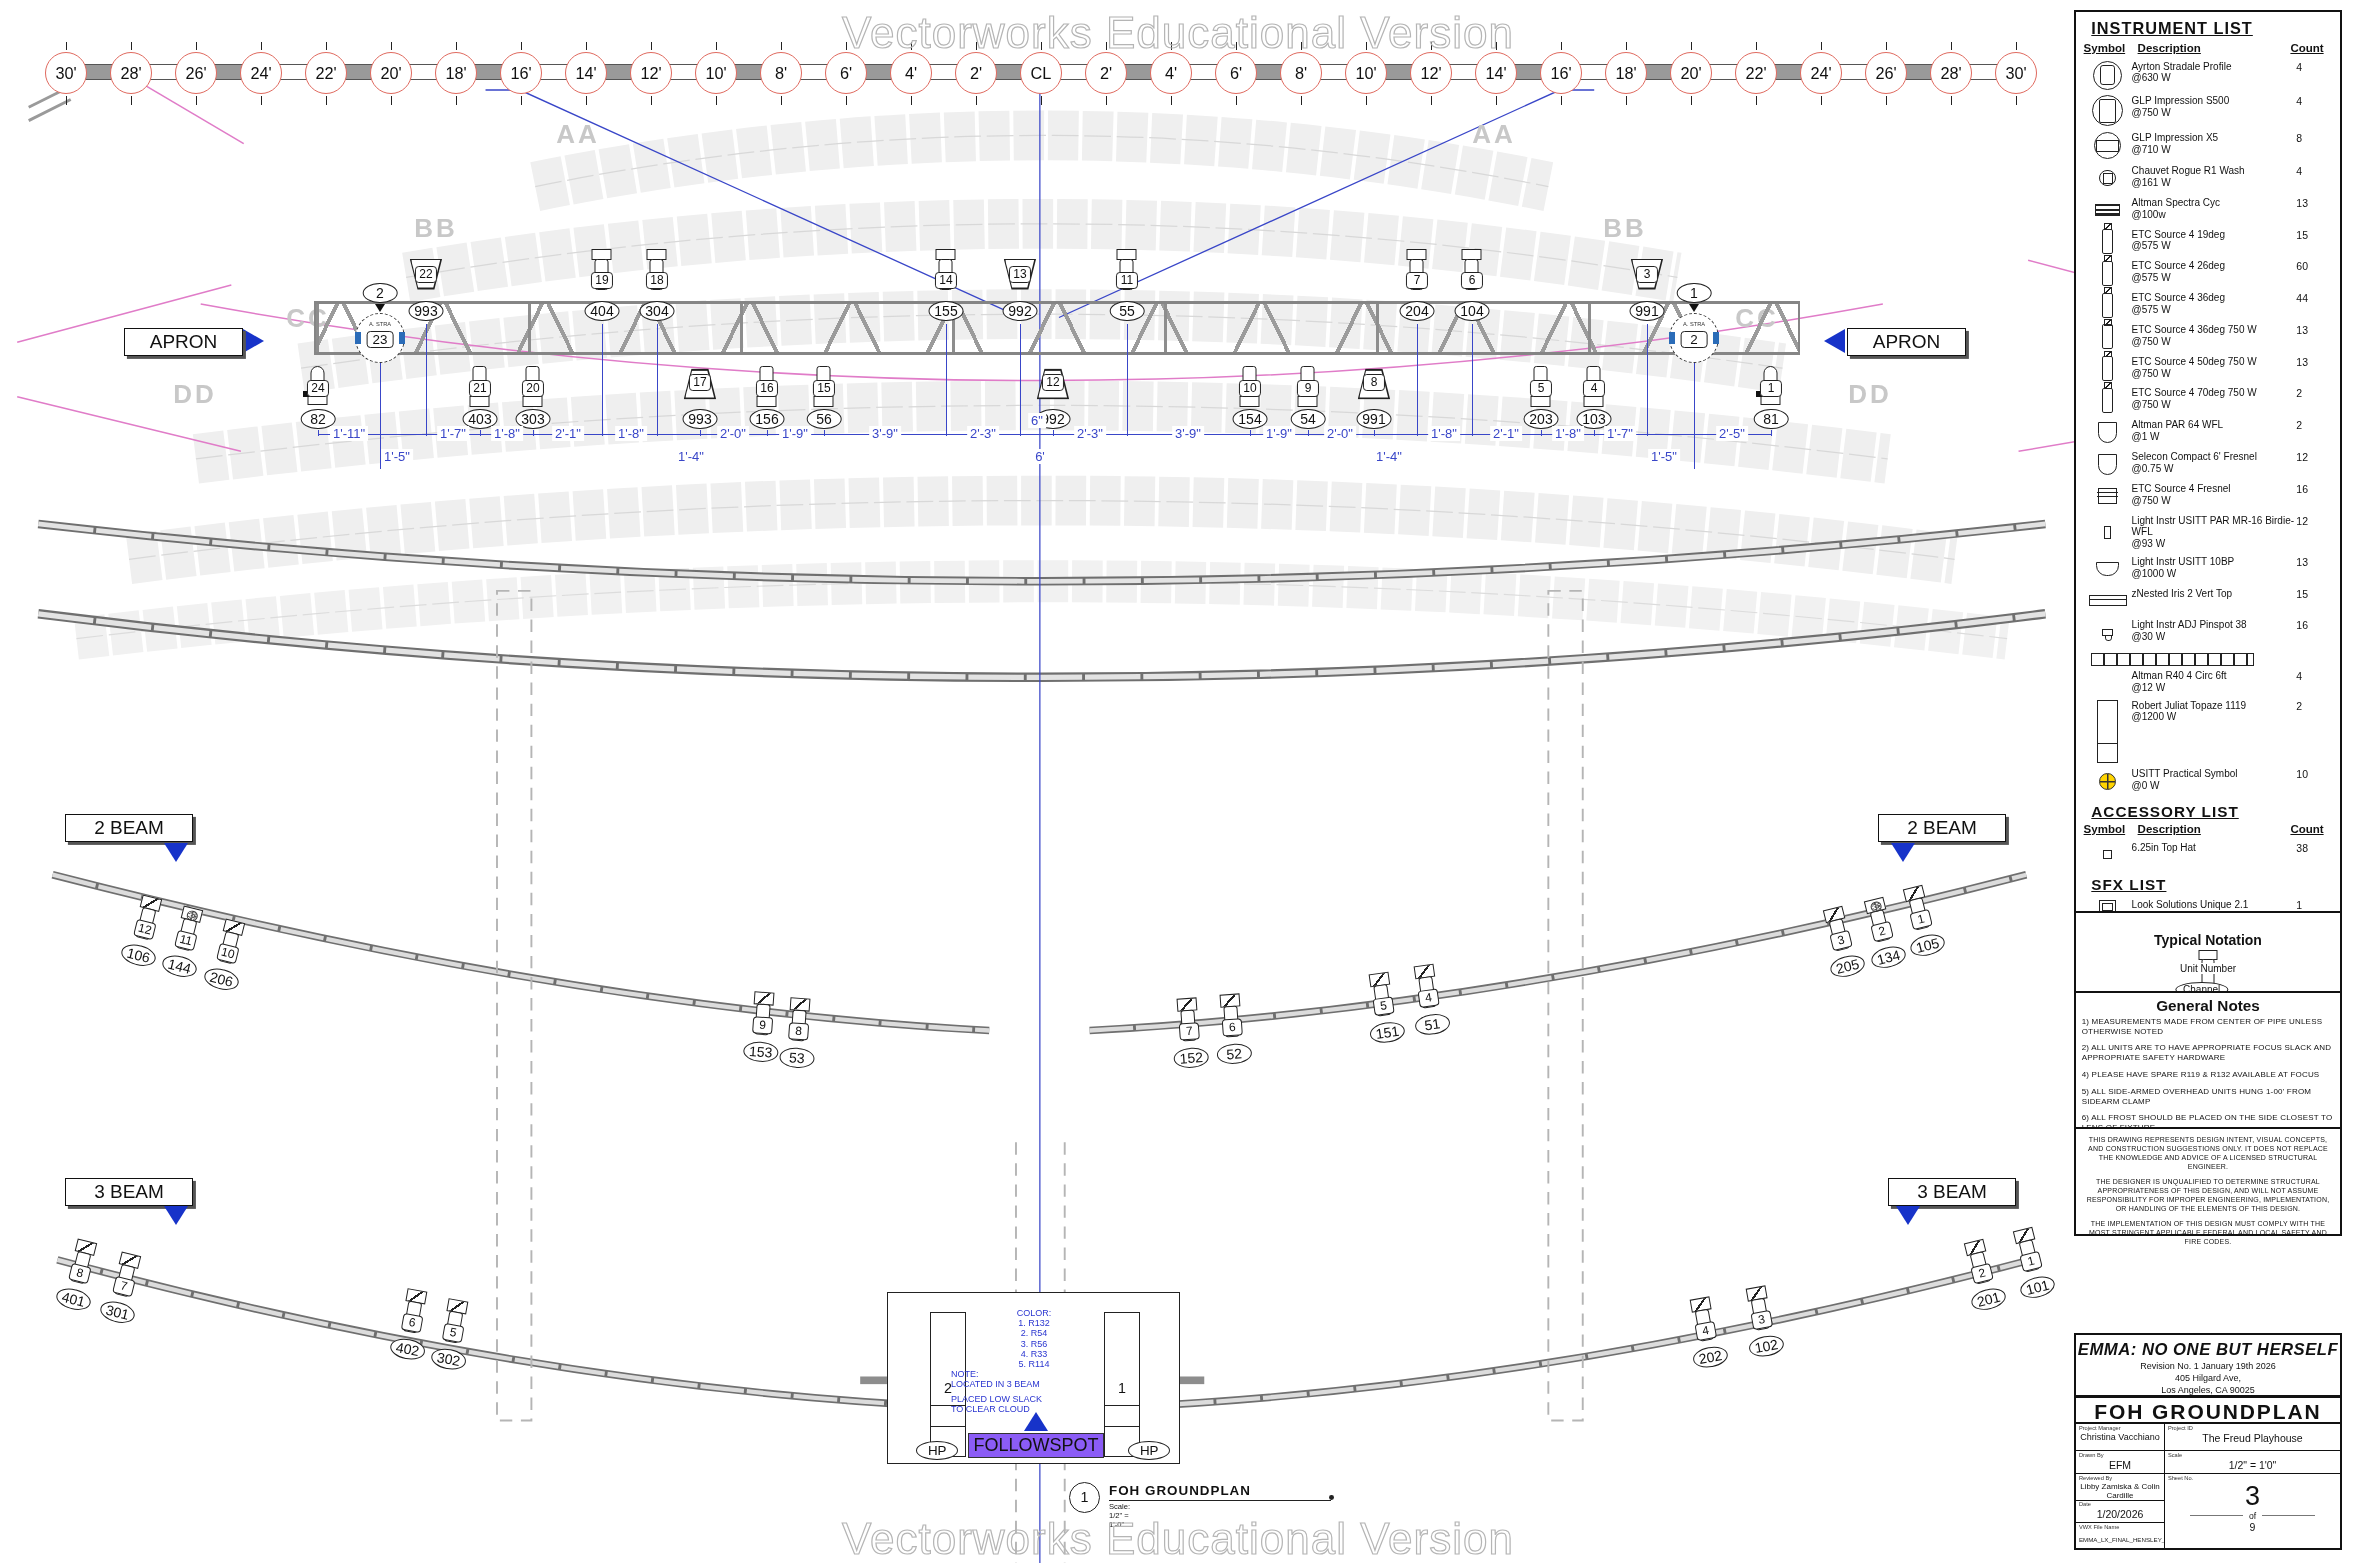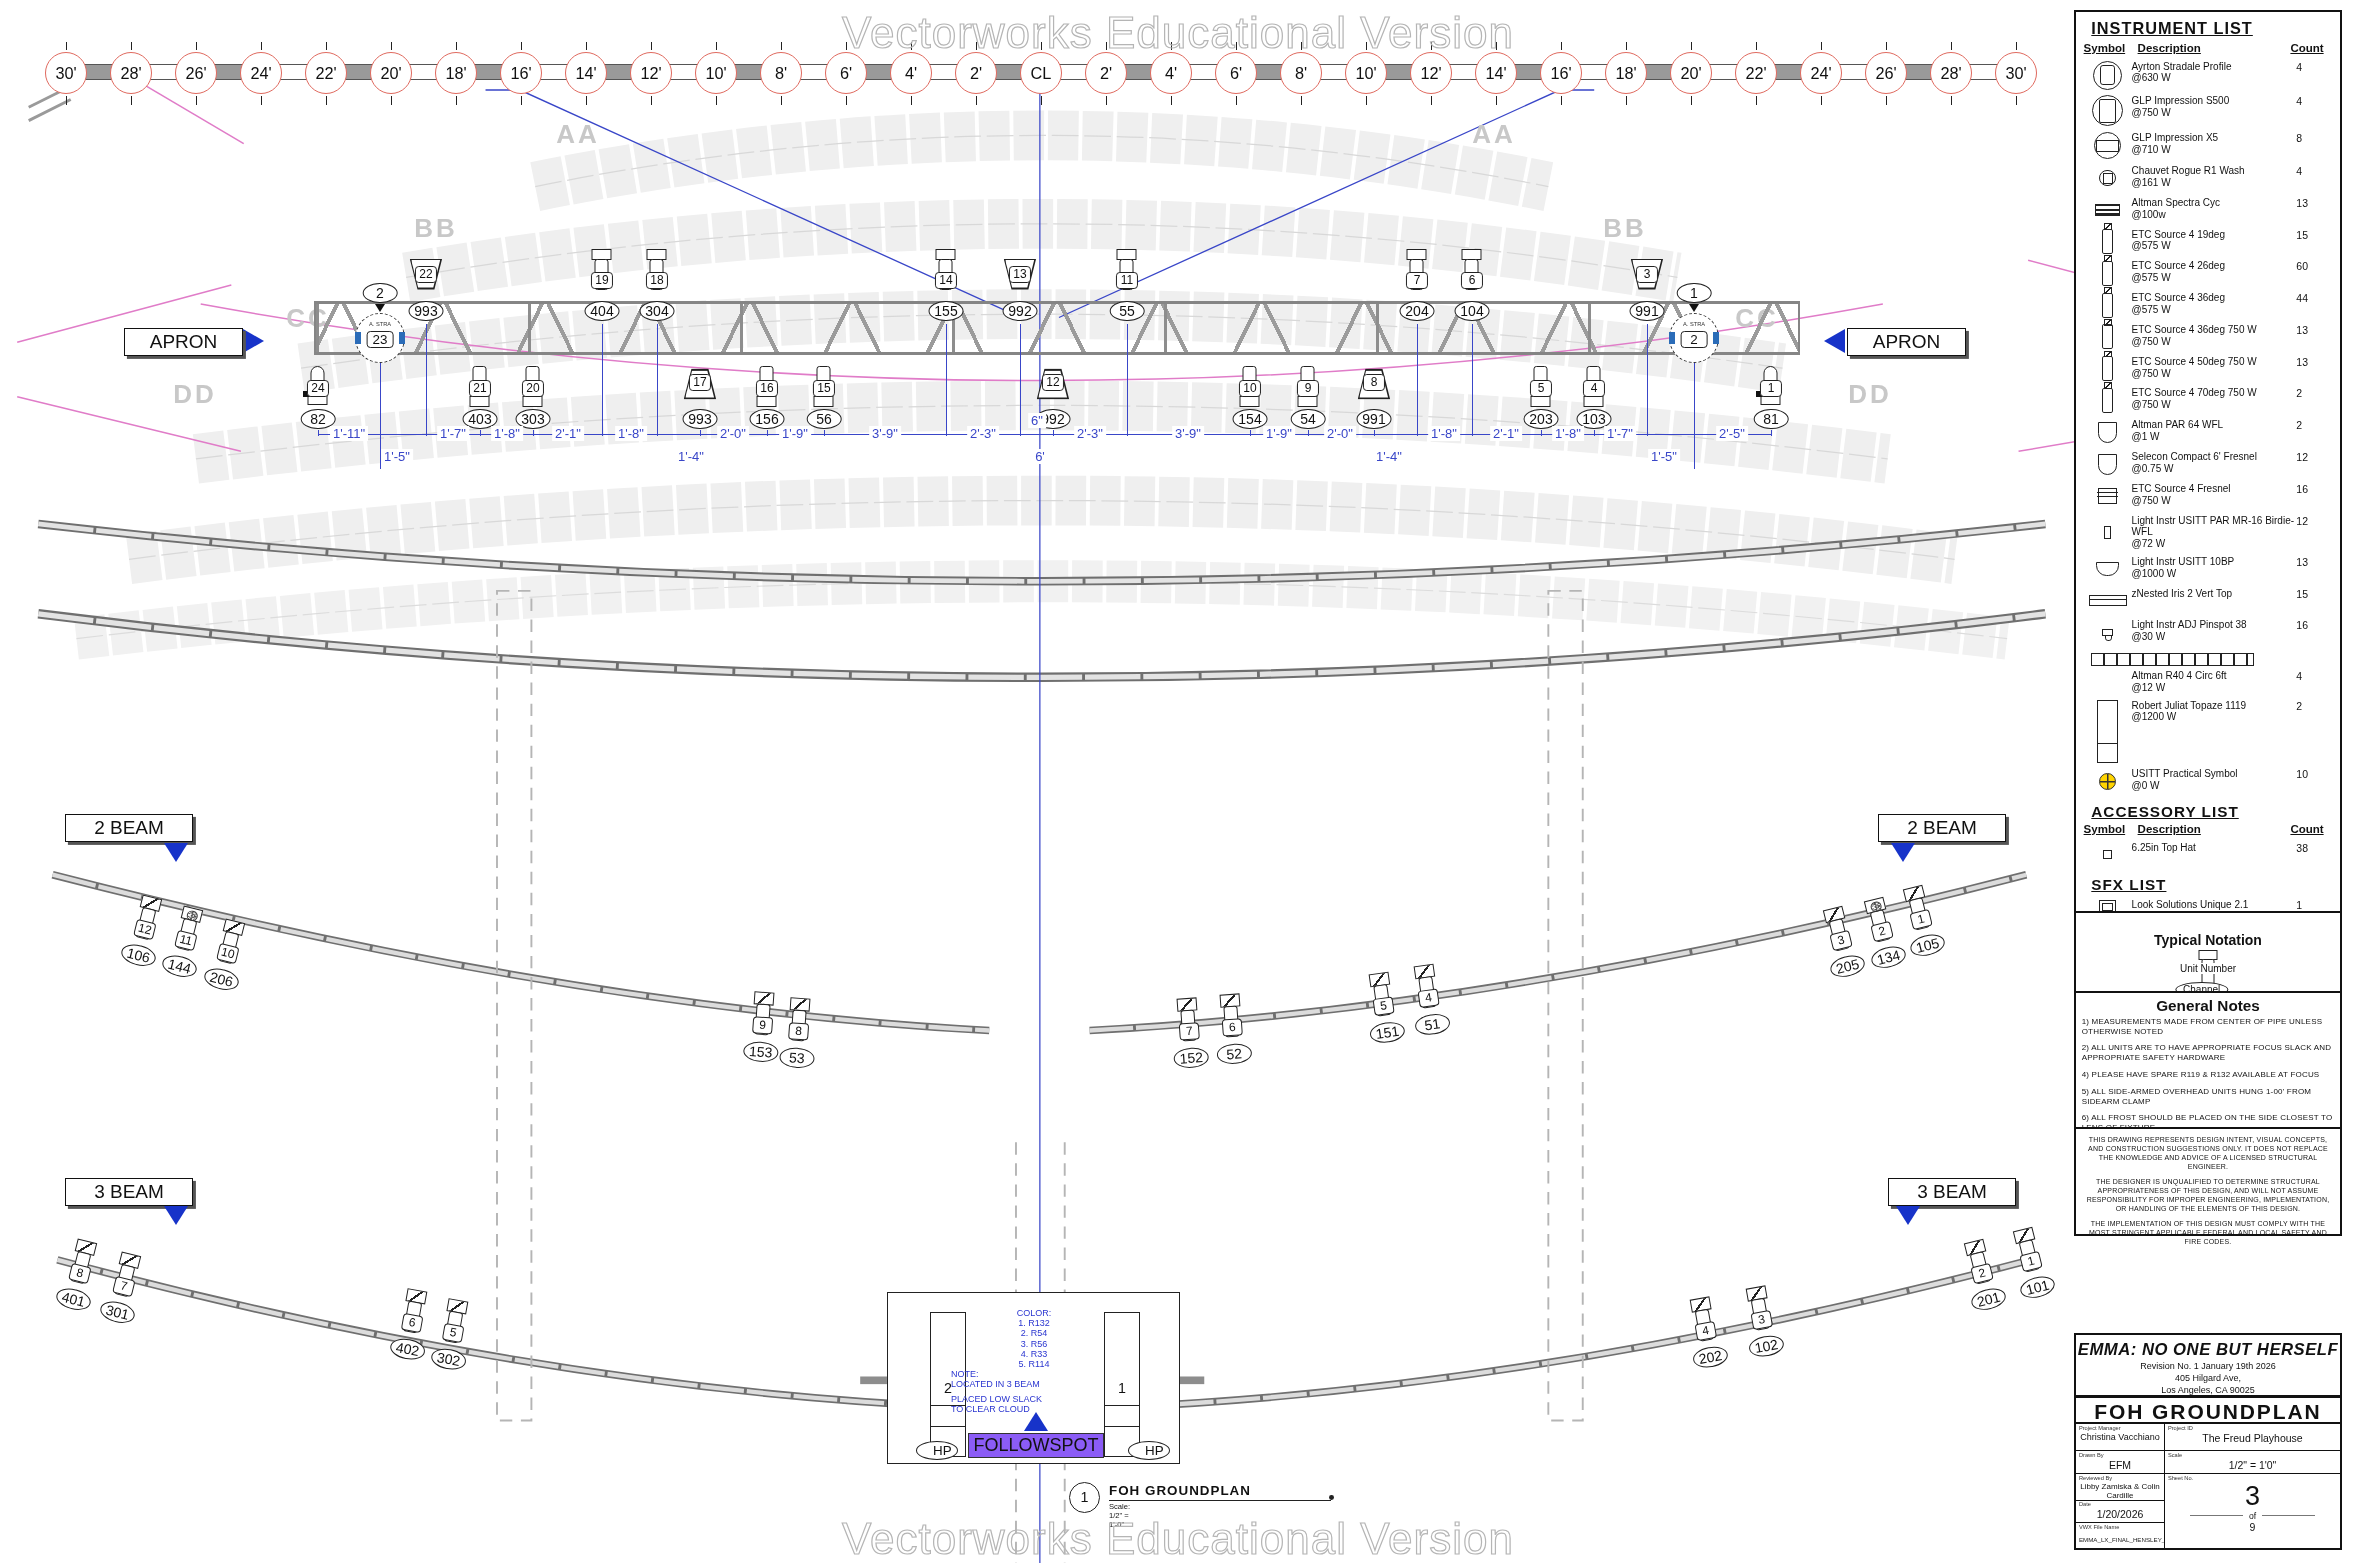--- a/index.html
+++ b/index.html
@@ -97,21 +97,21 @@
   .tri-down{position:absolute;width:0;height:0;border-left:12.4px solid transparent;border-right:12.4px solid transparent;border-top:19px solid #1733c9;z-index:4;}
   .tri-up{position:absolute;width:0;height:0;border-left:12.4px solid transparent;border-right:12.4px solid transparent;border-bottom:19px solid #1733c9;z-index:4;}
 
   
   .fsbox{position:absolute;left:887px;top:1292px;width:291px;height:170px;border:1.9px solid #222;background:#fff;z-index:2;}
   .fspot{position:absolute;top:19px;width:34px;height:143px;border:1.5px solid #222;background:#fff;}
   .fspot .l1,.fspot .l2{position:absolute;left:0;right:0;height:0;border-top:1.2px solid #222;}
   .fspot .l1{top:92px;} .fspot .l2{top:113px;}
   .fspot .num{position:absolute;left:0;right:0;top:67px;text-align:center;font-size:14.3px;}
   .hp{position:absolute;min-width:29px;padding:1px 5.7px;border:1.4px solid #222;border-radius:50%;background:#fff;
-     font-size:13.4px;text-align:right;z-index:3;}
+     font-size:13.4px;text-align:center;z-index:3;}
   .fsblue{position:absolute;color:#2a35d0;z-index:3;line-height:1.12;}
   .fslabel{position:absolute;left:80px;top:140px;width:134px;border:1.9px solid #333;background:#8b5cf6;text-align:center;
      font-size:18px;line-height:23px;z-index:3;}
 
   
   .callout{position:absolute;left:1069px;top:1482px;z-index:3;}
   .callout .cnum{position:absolute;left:0;top:0;width:29px;height:29px;border:1.5px solid #222;border-radius:50%;
      text-align:center;line-height:29px;font-size:14.3px;background:#fff;}
   .callout .ctitle{position:absolute;left:40px;top:1px;width:222px;font-size:13.4px;font-weight:bold;letter-spacing:1px;
      border-bottom:1.5px solid #222;padding-bottom:1.9px;white-space:nowrap;}
@@ -975,21 +975,21 @@
             <span>ETC Source 4 Fresnel</span><span class="ilwatt">@750 W</span>
           </div>
           <div class="ilcount">16</div>
         </div>
 
         <div class="ilrow">
           <div class="ilsym">
             <div class="sym sym-birdie"></div>
           </div>
           <div class="ildesc">
-            <span>Light Instr USITT PAR MR-16 Birdie-WFL</span><span class="ilwatt">@72 W</span>
+            <span>Light Instr USITT PAR MR-16 Birdie-WFL</span><span class="ilwatt">@93 W</span>
           </div>
           <div class="ilcount">12</div>
         </div>
 
         <div class="ilrow">
           <div class="ilsym">
             <div class="sym sym-bp10"></div>
           </div>
           <div class="ildesc">
             <span>Light Instr USITT 10BP</span><span class="ilwatt">@1000 W</span>

